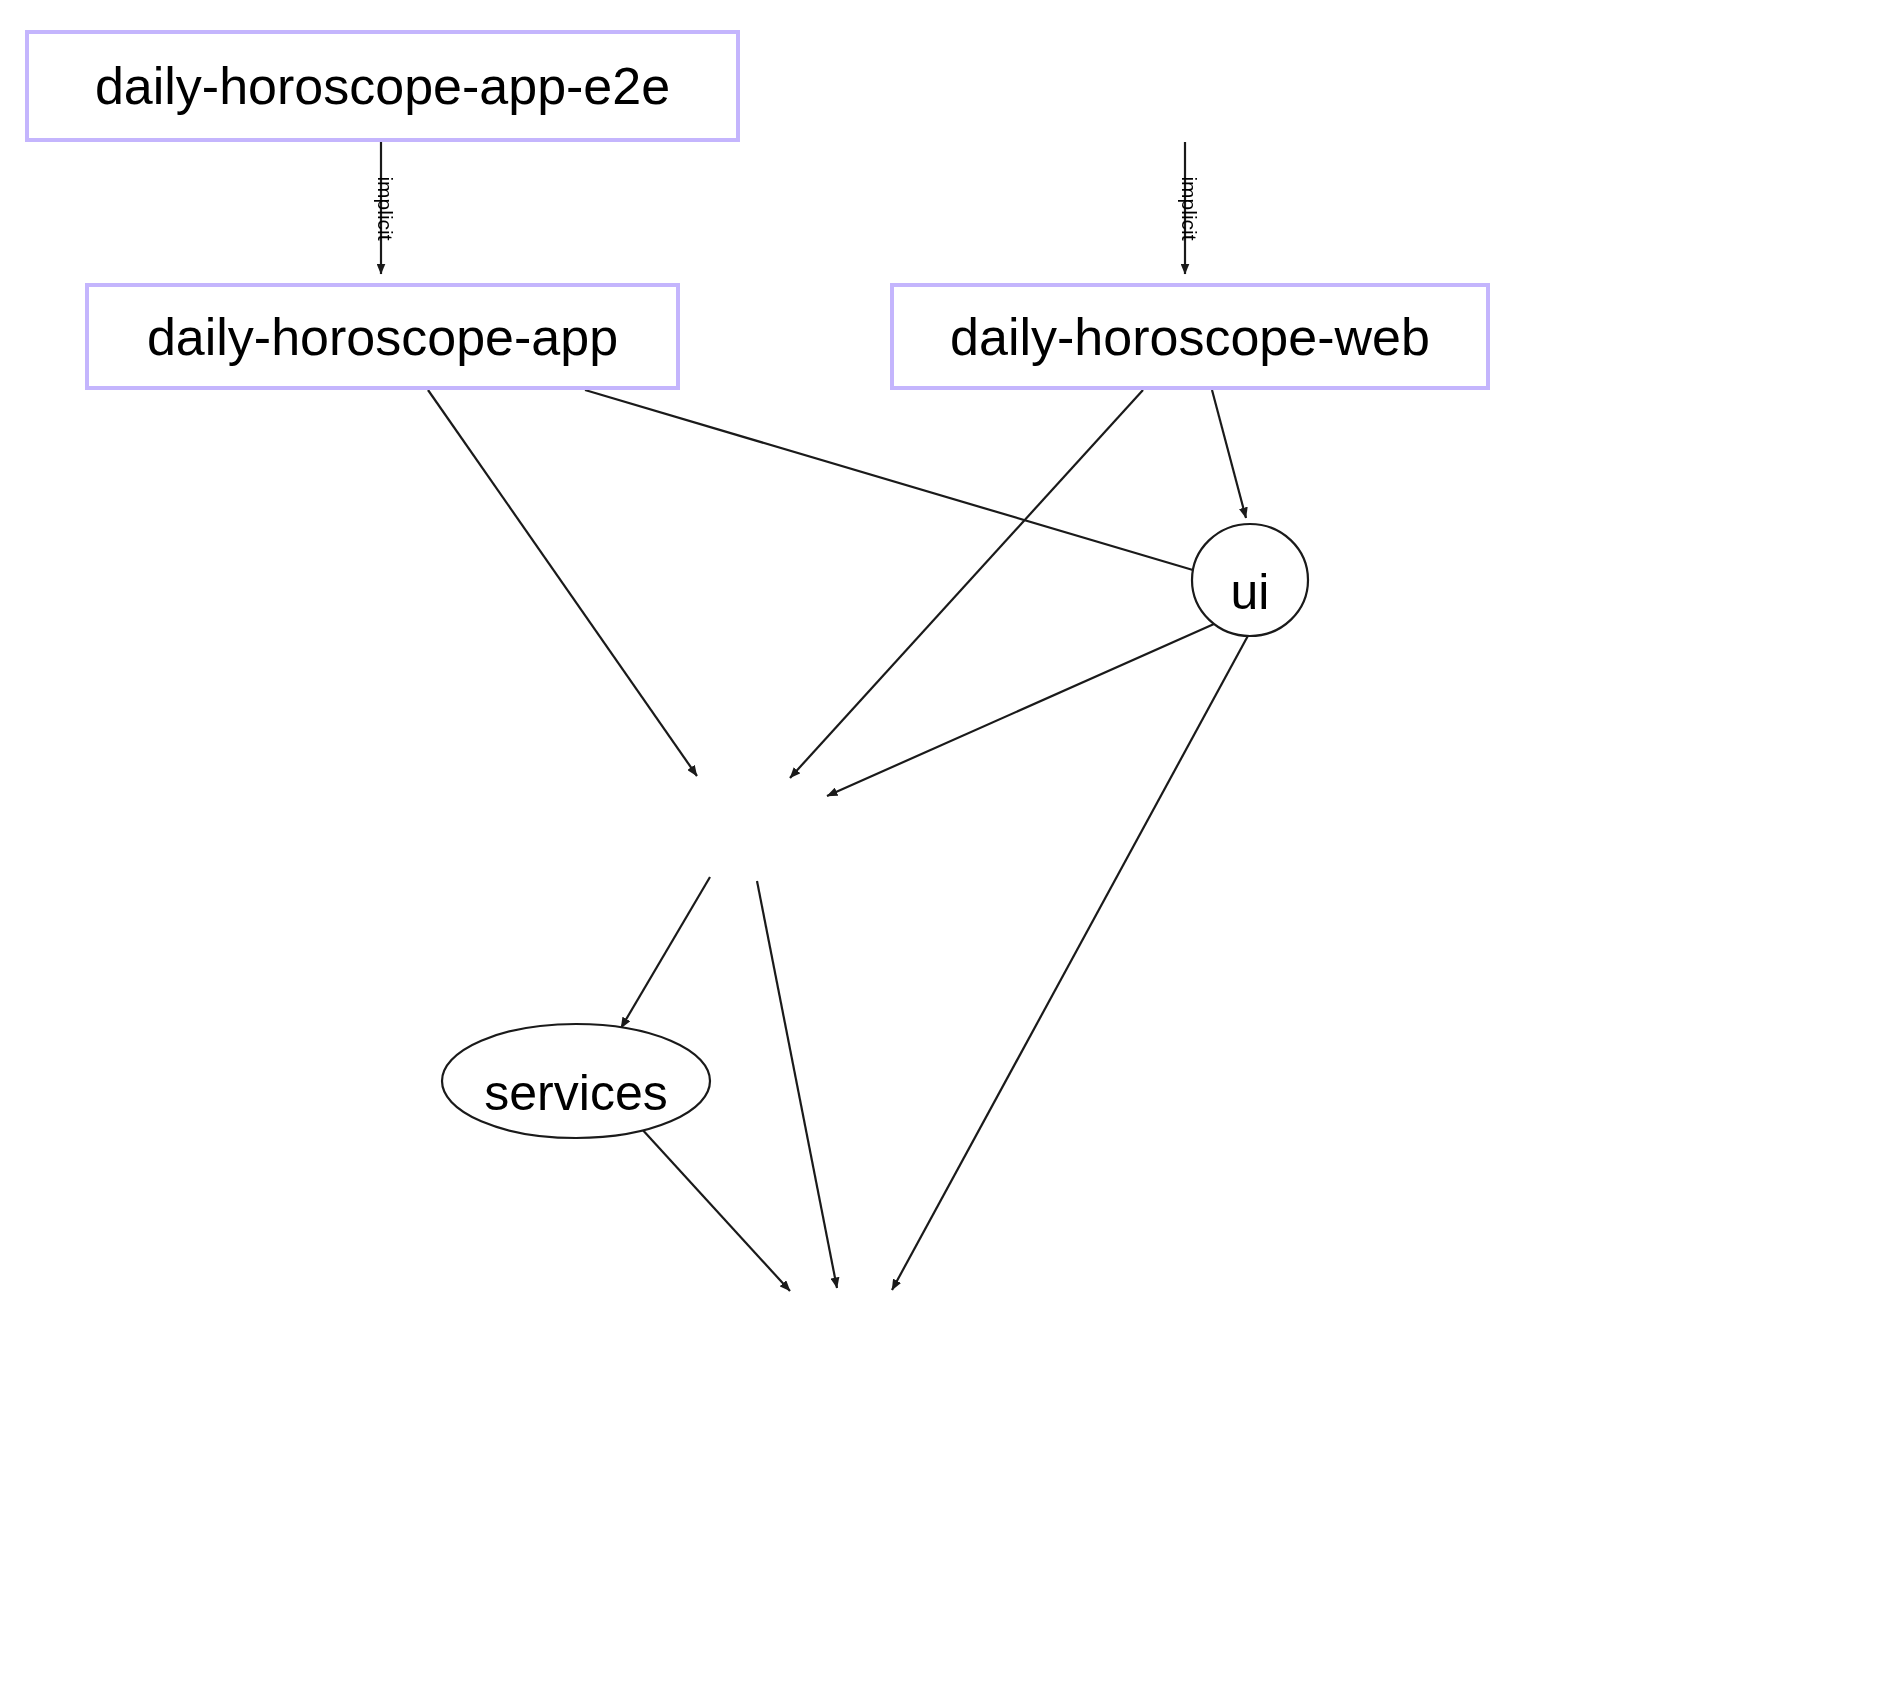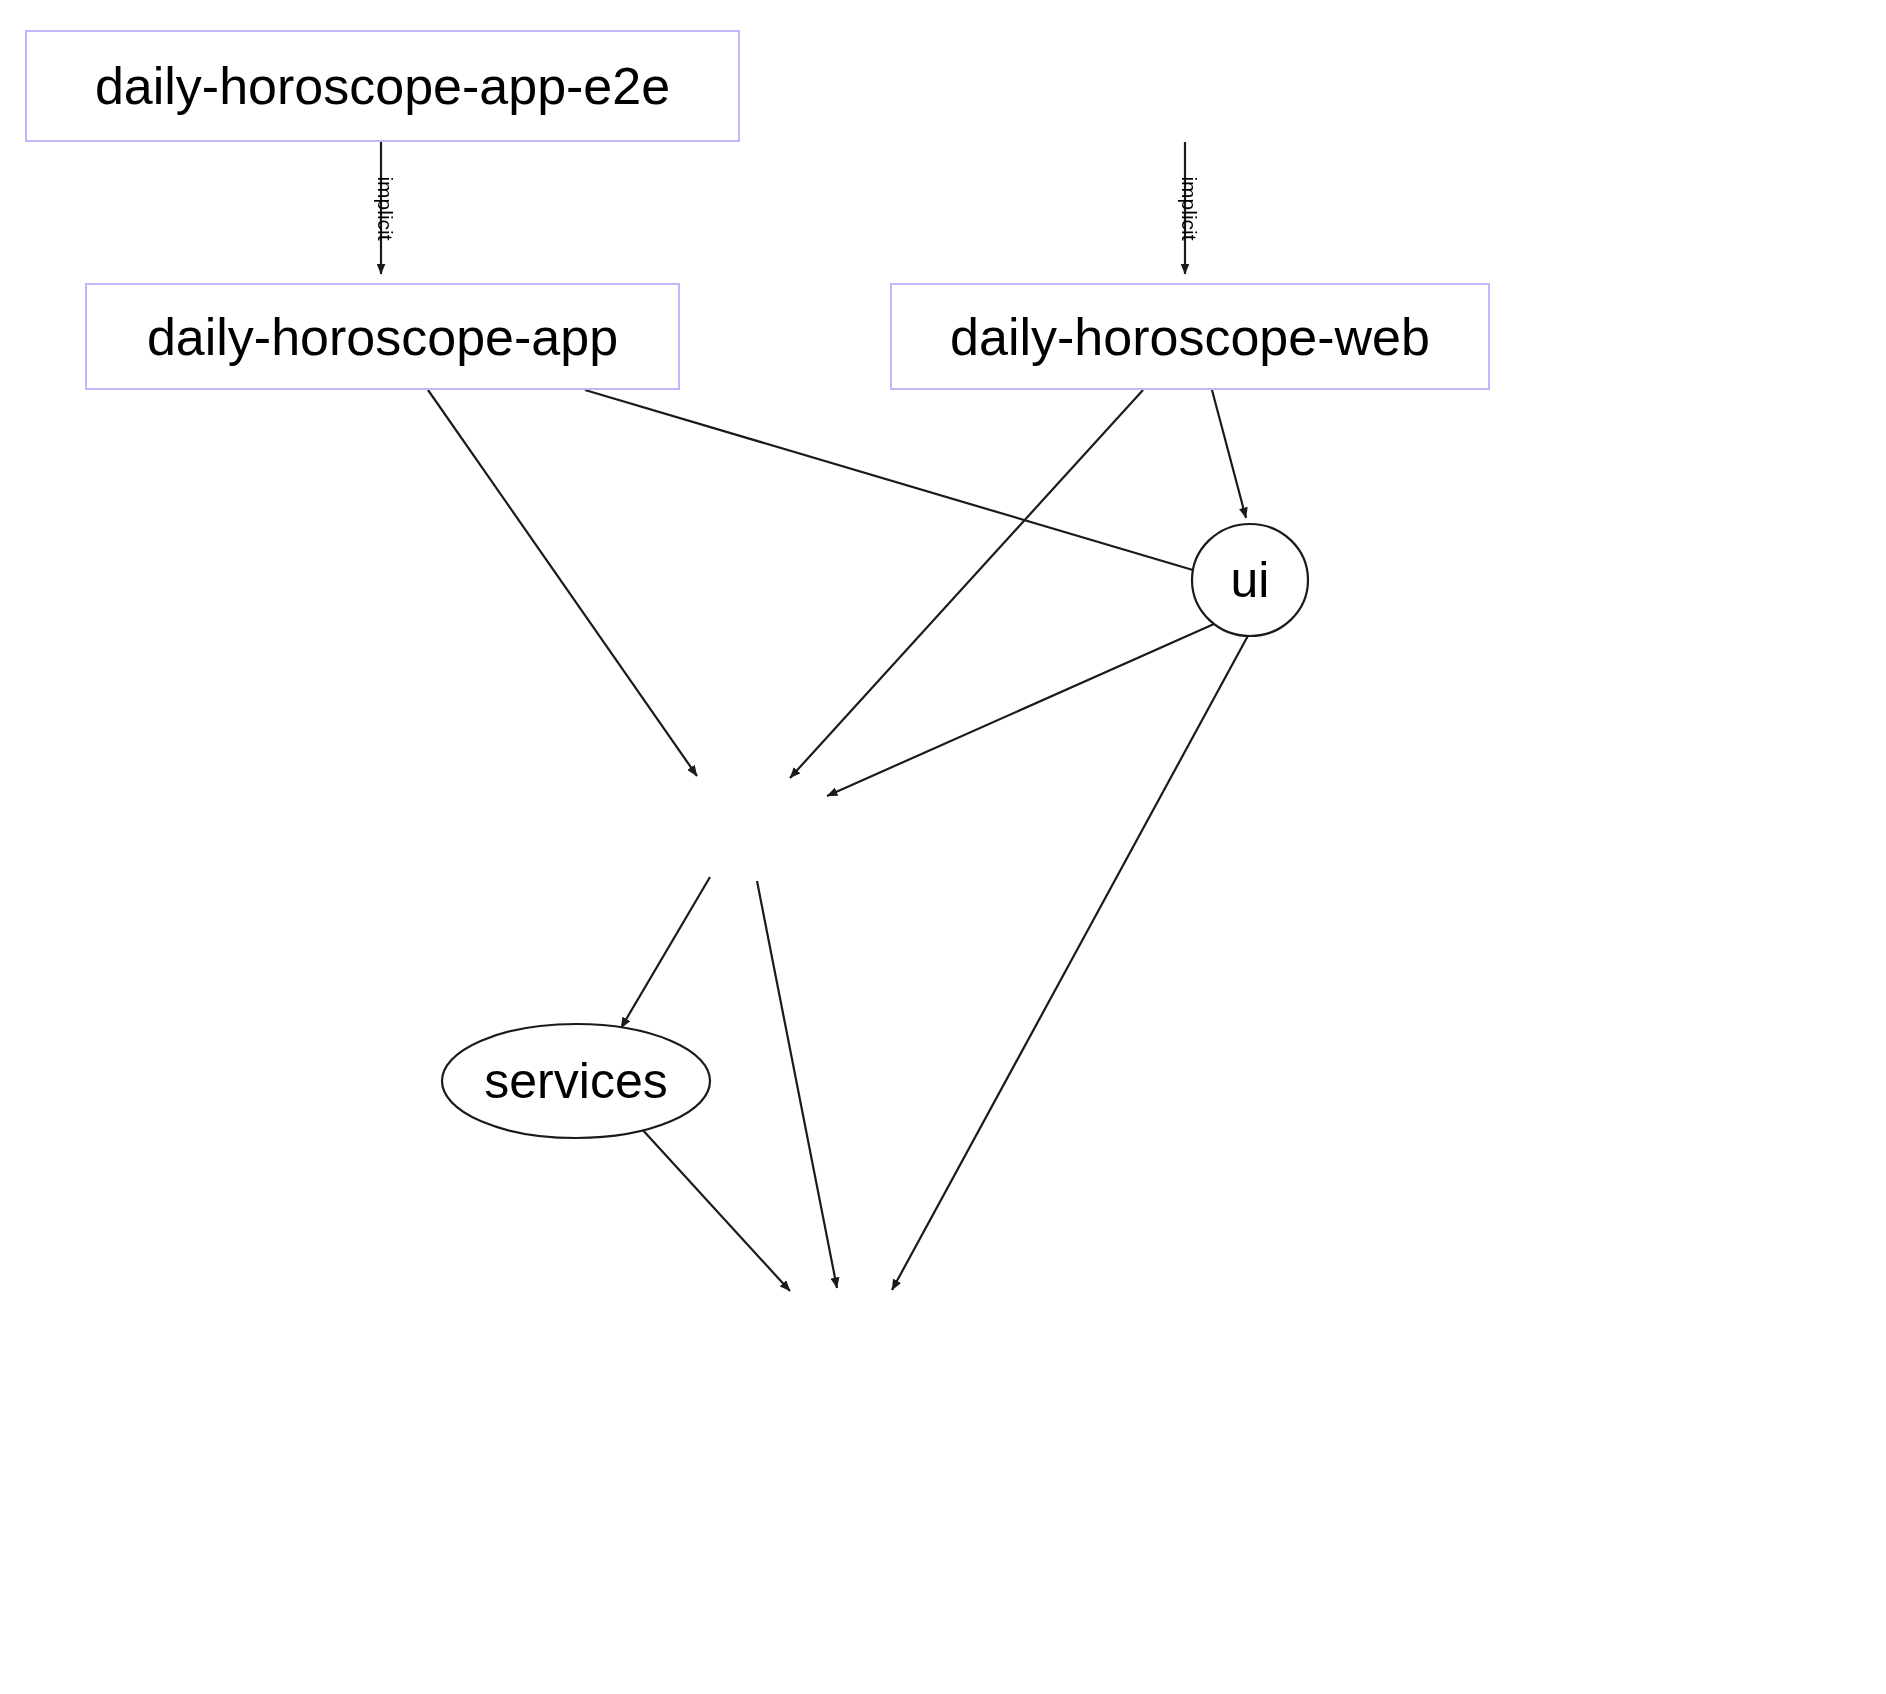--- a/index.html
+++ b/index.html
@@ -31,42 +31,42 @@
     position: absolute;
     display: flex;
     align-items: center;
     justify-content: center;
     box-sizing: border-box;
     background: #ffffff;
     color: #000000;
     z-index: 5;
   }
   .node-box {
-    border: 2px solid #c4b5fd;
+    border: 4px solid #c4b5fd;
     border-radius: 0;
   }
   .node-label {
     white-space: nowrap;
     line-height: 1;
     color: #000000;
   }
   .ellipse-wrap {
     position: absolute;
     z-index: 5;
   }
   .ellipse-wrap svg {
     position: absolute;
     left: 0;
     top: 0;
     overflow: visible;
   }
   .ellipse-label {
     position: absolute;
     left: 0;
-    top: 0;
+    top: 12px;
     width: 100%;
     height: 100%;
     display: flex;
     align-items: center;
     justify-content: center;
     white-space: nowrap;
     color: #000000;
     line-height: 1;
   }
   .edge-label {

